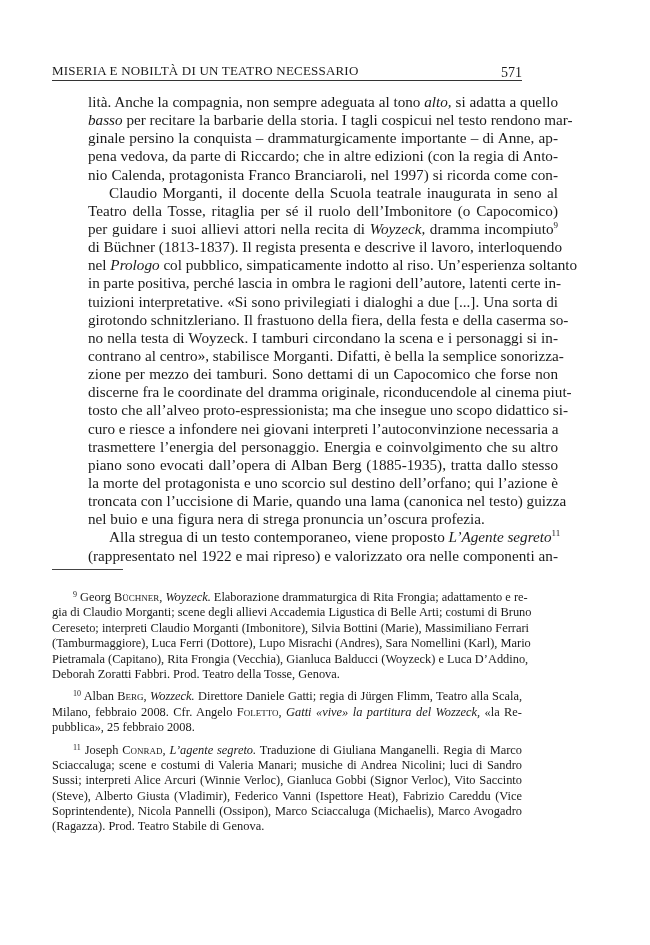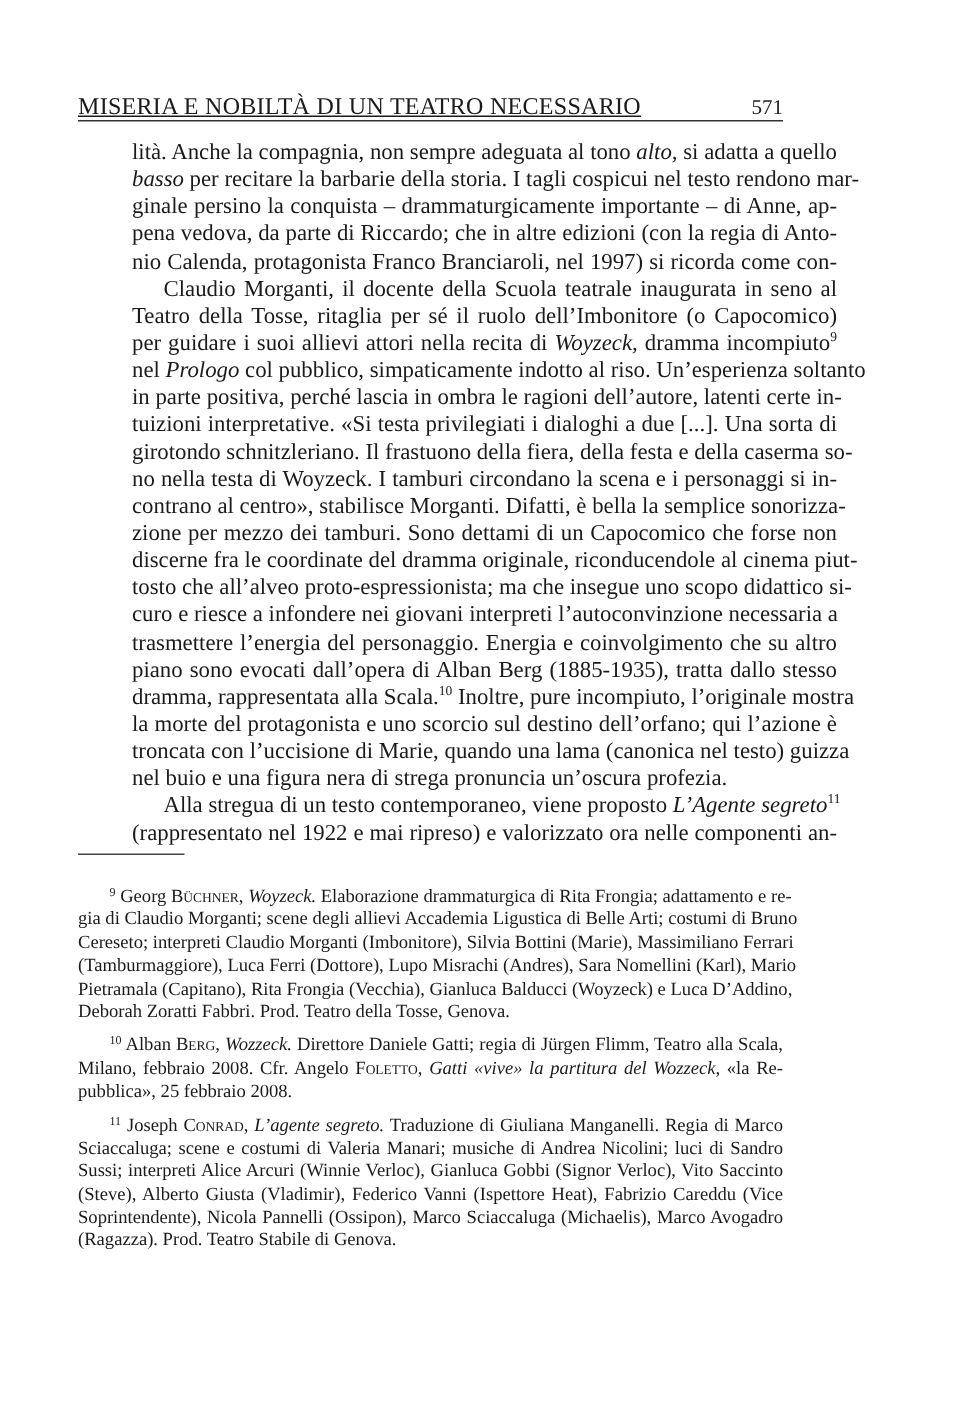--- a/index.html
+++ b/index.html
@@ -1,19 +1,19 @@
 <!DOCTYPE html>
 <html><head>
 <meta charset="utf-8">
 <style>
   html, body { margin: 0; padding: 0; background: #ffffff; }
   body { width: 650px; height: 945px; position: relative; overflow: hidden;
          font-family: "Liberation Serif", "DejaVu Serif", serif; color: #1a1a1a; }
   .header { position: absolute; left: 52px; top: 61px; width: 470px; height: 20px; }
-  .header .title { position: absolute; left: 0; top: 2px; font-size: 16px; letter-spacing: 0.2px; text-decoration: underline; }
+  .header .title { position: absolute; left: 0; top: 2px; font-size: 13px; letter-spacing: 0.2px; }
   .header .pageno { position: absolute; right: 0; top: 4px; font-size: 14px; }
   .header .rule { position: absolute; left: 0; top: 19px; width: 470px; height: 0; border-top: 1.2px solid #333; }
   .body { position: absolute; left: 52px; top: 93px; width: 470px; margin-left: 36px; }
   .line { display: block; width: 470px; height: 18.15px; line-height: 18.15px; font-size: 15.2px;
           text-align: justify; text-align-last: justify; white-space: nowrap; overflow: visible; }
   .line.last { text-align-last: left; }
   .line.indent { text-indent: 21px; }
   i { font-style: italic; }
   sup { font-size: 9px; vertical-align: 6px; line-height: 0; }
   .sep { position: absolute; left: 52px; top: 569px; width: 71px; border-top: 1px solid #444; }
@@ -37,33 +37,33 @@
 
 <div class="body" id="body">
     <div class="line"><span>lità. Anche la compagnia, non sempre adeguata al tono </span><i>alto,</i><span> si adatta a quello</span></div>
     <div class="line"><i>basso</i><span> per recitare la barbarie della storia. I tagli cospicui nel testo rendono mar-</span></div>
     <div class="line"><span>ginale persino la conquista – drammaturgicamente importante – di Anne, ap-</span></div>
     <div class="line"><span>pena vedova, da parte di Riccardo; che in altre edizioni (con la regia di Anto-</span></div>
     <div class="line"><span>nio Calenda, protagonista Franco Branciaroli, nel 1997) si ricorda come con-</span></div>
     <div class="line indent"><span>Claudio Morganti, il docente della Scuola teatrale inaugurata in seno al</span></div>
     <div class="line"><span>Teatro della Tosse, ritaglia per sé il ruolo dell’Imbonitore (o Capocomico)</span></div>
     <div class="line"><span>per guidare i suoi allievi attori nella recita di </span><i>Woyzeck,</i><span> dramma incompiuto</span><sup>9</sup></div>
+    <div class="line"><span>di Büchner (1813-1837). Il regista presenta e descrive il lavoro, interloquendo</span></div>
     <div class="line"><span>nel </span><i>Prologo</i><span> col pubblico, simpaticamente indotto al riso. Un’esperienza soltanto</span></div>
     <div class="line"><span>in parte positiva, perché lascia in ombra le ragioni dell’autore, latenti certe in-</span></div>
-    <div class="line"><span>tuizioni interpretative. «Si testa privilegiati i dialoghi a due [...]. Una sorta di</span></div>
+    <div class="line"><span>tuizioni interpretative. «Si sono privilegiati i dialoghi a due [...]. Una sorta di</span></div>
     <div class="line"><span>girotondo schnitzleriano. Il frastuono della fiera, della festa e della caserma so-</span></div>
     <div class="line"><span>no nella testa di Woyzeck. I tamburi circondano la scena e i personaggi si in-</span></div>
     <div class="line"><span>contrano al centro», stabilisce Morganti. Difatti, è bella la semplice sonorizza-</span></div>
     <div class="line"><span>zione per mezzo dei tamburi. Sono dettami di un Capocomico che forse non</span></div>
     <div class="line"><span>discerne fra le coordinate del dramma originale, riconducendole al cinema piut-</span></div>
     <div class="line"><span>tosto che all’alveo proto-espressionista; ma che insegue uno scopo didattico si-</span></div>
     <div class="line"><span>curo e riesce a infondere nei giovani interpreti l’autoconvinzione necessaria a</span></div>
     <div class="line"><span>trasmettere l’energia del personaggio. Energia e coinvolgimento che su altro</span></div>
     <div class="line"><span>piano sono evocati dall’opera di Alban Berg (1885-1935), tratta dallo stesso</span></div>
-    <div class="line"><span>dramma, rappresentata alla Scala.</span><sup>10</sup><span> Inoltre, pure incompiuto, l’originale mostra</span></div>
     <div class="line"><span>la morte del protagonista e uno scorcio sul destino dell’orfano; qui l’azione è</span></div>
     <div class="line"><span>troncata con l’uccisione di Marie, quando una lama (canonica nel testo) guizza</span></div>
     <div class="line last"><span>nel buio e una figura nera di strega pronuncia un’oscura profezia.</span></div>
     <div class="line indent"><span>Alla stregua di un testo contemporaneo, viene proposto </span><i>L’Agente segreto</i><sup>11</sup></div>
     <div class="line"><span>(rappresentato nel 1922 e mai ripreso) e valorizzato ora nelle componenti an-</span></div>
   </div>
 
 <div class="sep"></div>
 
 <div class="notes" id="notes">

